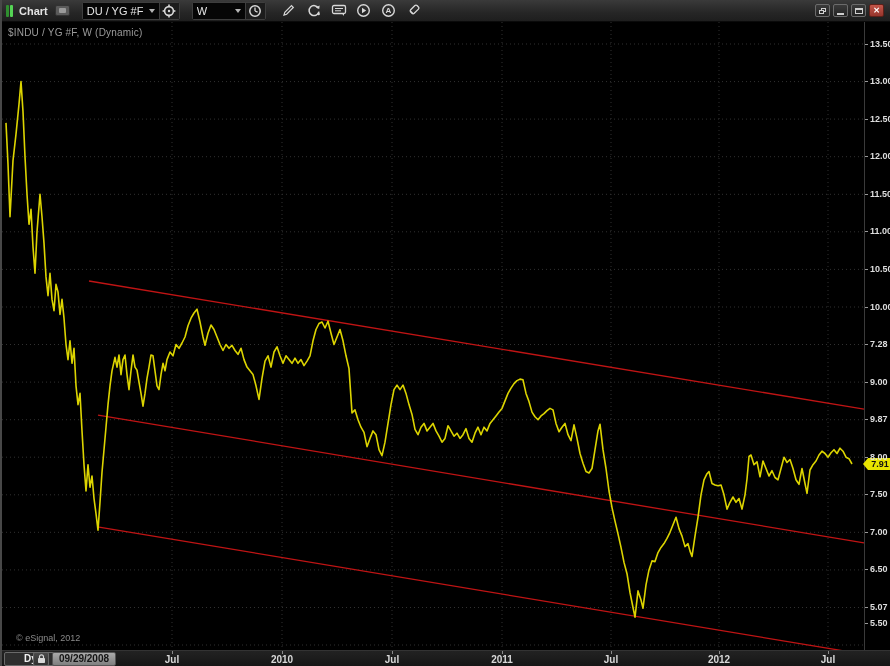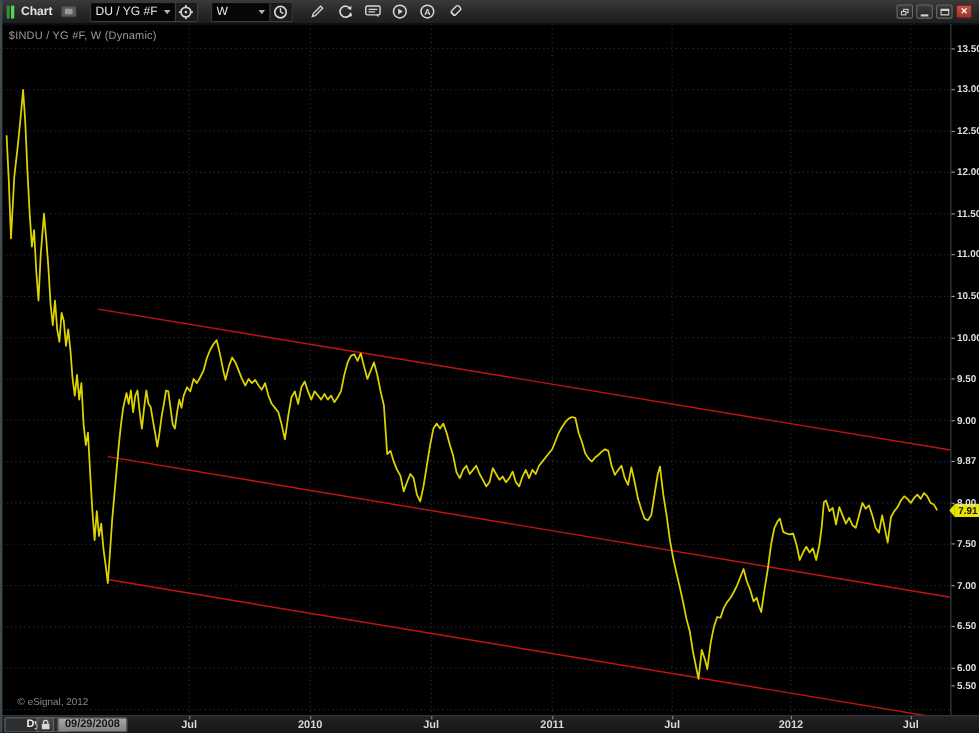--- a/index.html
+++ b/index.html
@@ -260,28 +260,28 @@
   <div class="price-axis" id="price-axis">
     <div class="price-badge" id="price-badge" style="top: 436px;">7.91</div>
   <div class="ylabel" style="top: 16.5px;">13.50</div>
       <div class="ylabel" style="top: 54.1px;">13.00</div>
       <div class="ylabel" style="top: 91.6px;">12.50</div>
       <div class="ylabel" style="top: 129.2px;">12.00</div>
       <div class="ylabel" style="top: 166.8px;">11.50</div>
       <div class="ylabel" style="top: 204.3px;">11.00</div>
       <div class="ylabel" style="top: 241.9px;">10.50</div>
       <div class="ylabel" style="top: 279.5px;">10.00</div>
-      <div class="ylabel" style="top: 317px;">9.50</div>
+      <div class="ylabel" style="top: 317px;">7.28</div>
       <div class="ylabel" style="top: 354.6px;">9.00</div>
       <div class="ylabel" style="top: 392.2px;">9.87</div>
       <div class="ylabel" style="top: 429.7px;">8.00</div>
       <div class="ylabel" style="top: 467.3px;">7.50</div>
       <div class="ylabel" style="top: 504.8px;">7.00</div>
       <div class="ylabel" style="top: 542.4px;">6.50</div>
-      <div class="ylabel" style="top: 580px;">6.00</div>
+      <div class="ylabel" style="top: 580px;">5.07</div>
       <div class="ylabel" style="top: 596px;">5.50</div>
     </div>
 
   <div class="bottom-bar" id="bottom-bar">
     <div class="dyn-btn">Dyn</div>
     <div class="lock-btn">
       <svg width="9" height="10" viewBox="0 0 9 10">
         <rect x="1" y="4" width="7" height="5" rx="0.8" fill="#d8d8d8"></rect>
         <path d="M2.5 4 V2.8 A2 2 0 0 1 6.5 2.8 V4" fill="none" stroke="#d8d8d8" stroke-width="1.2"></path>
       </svg>

